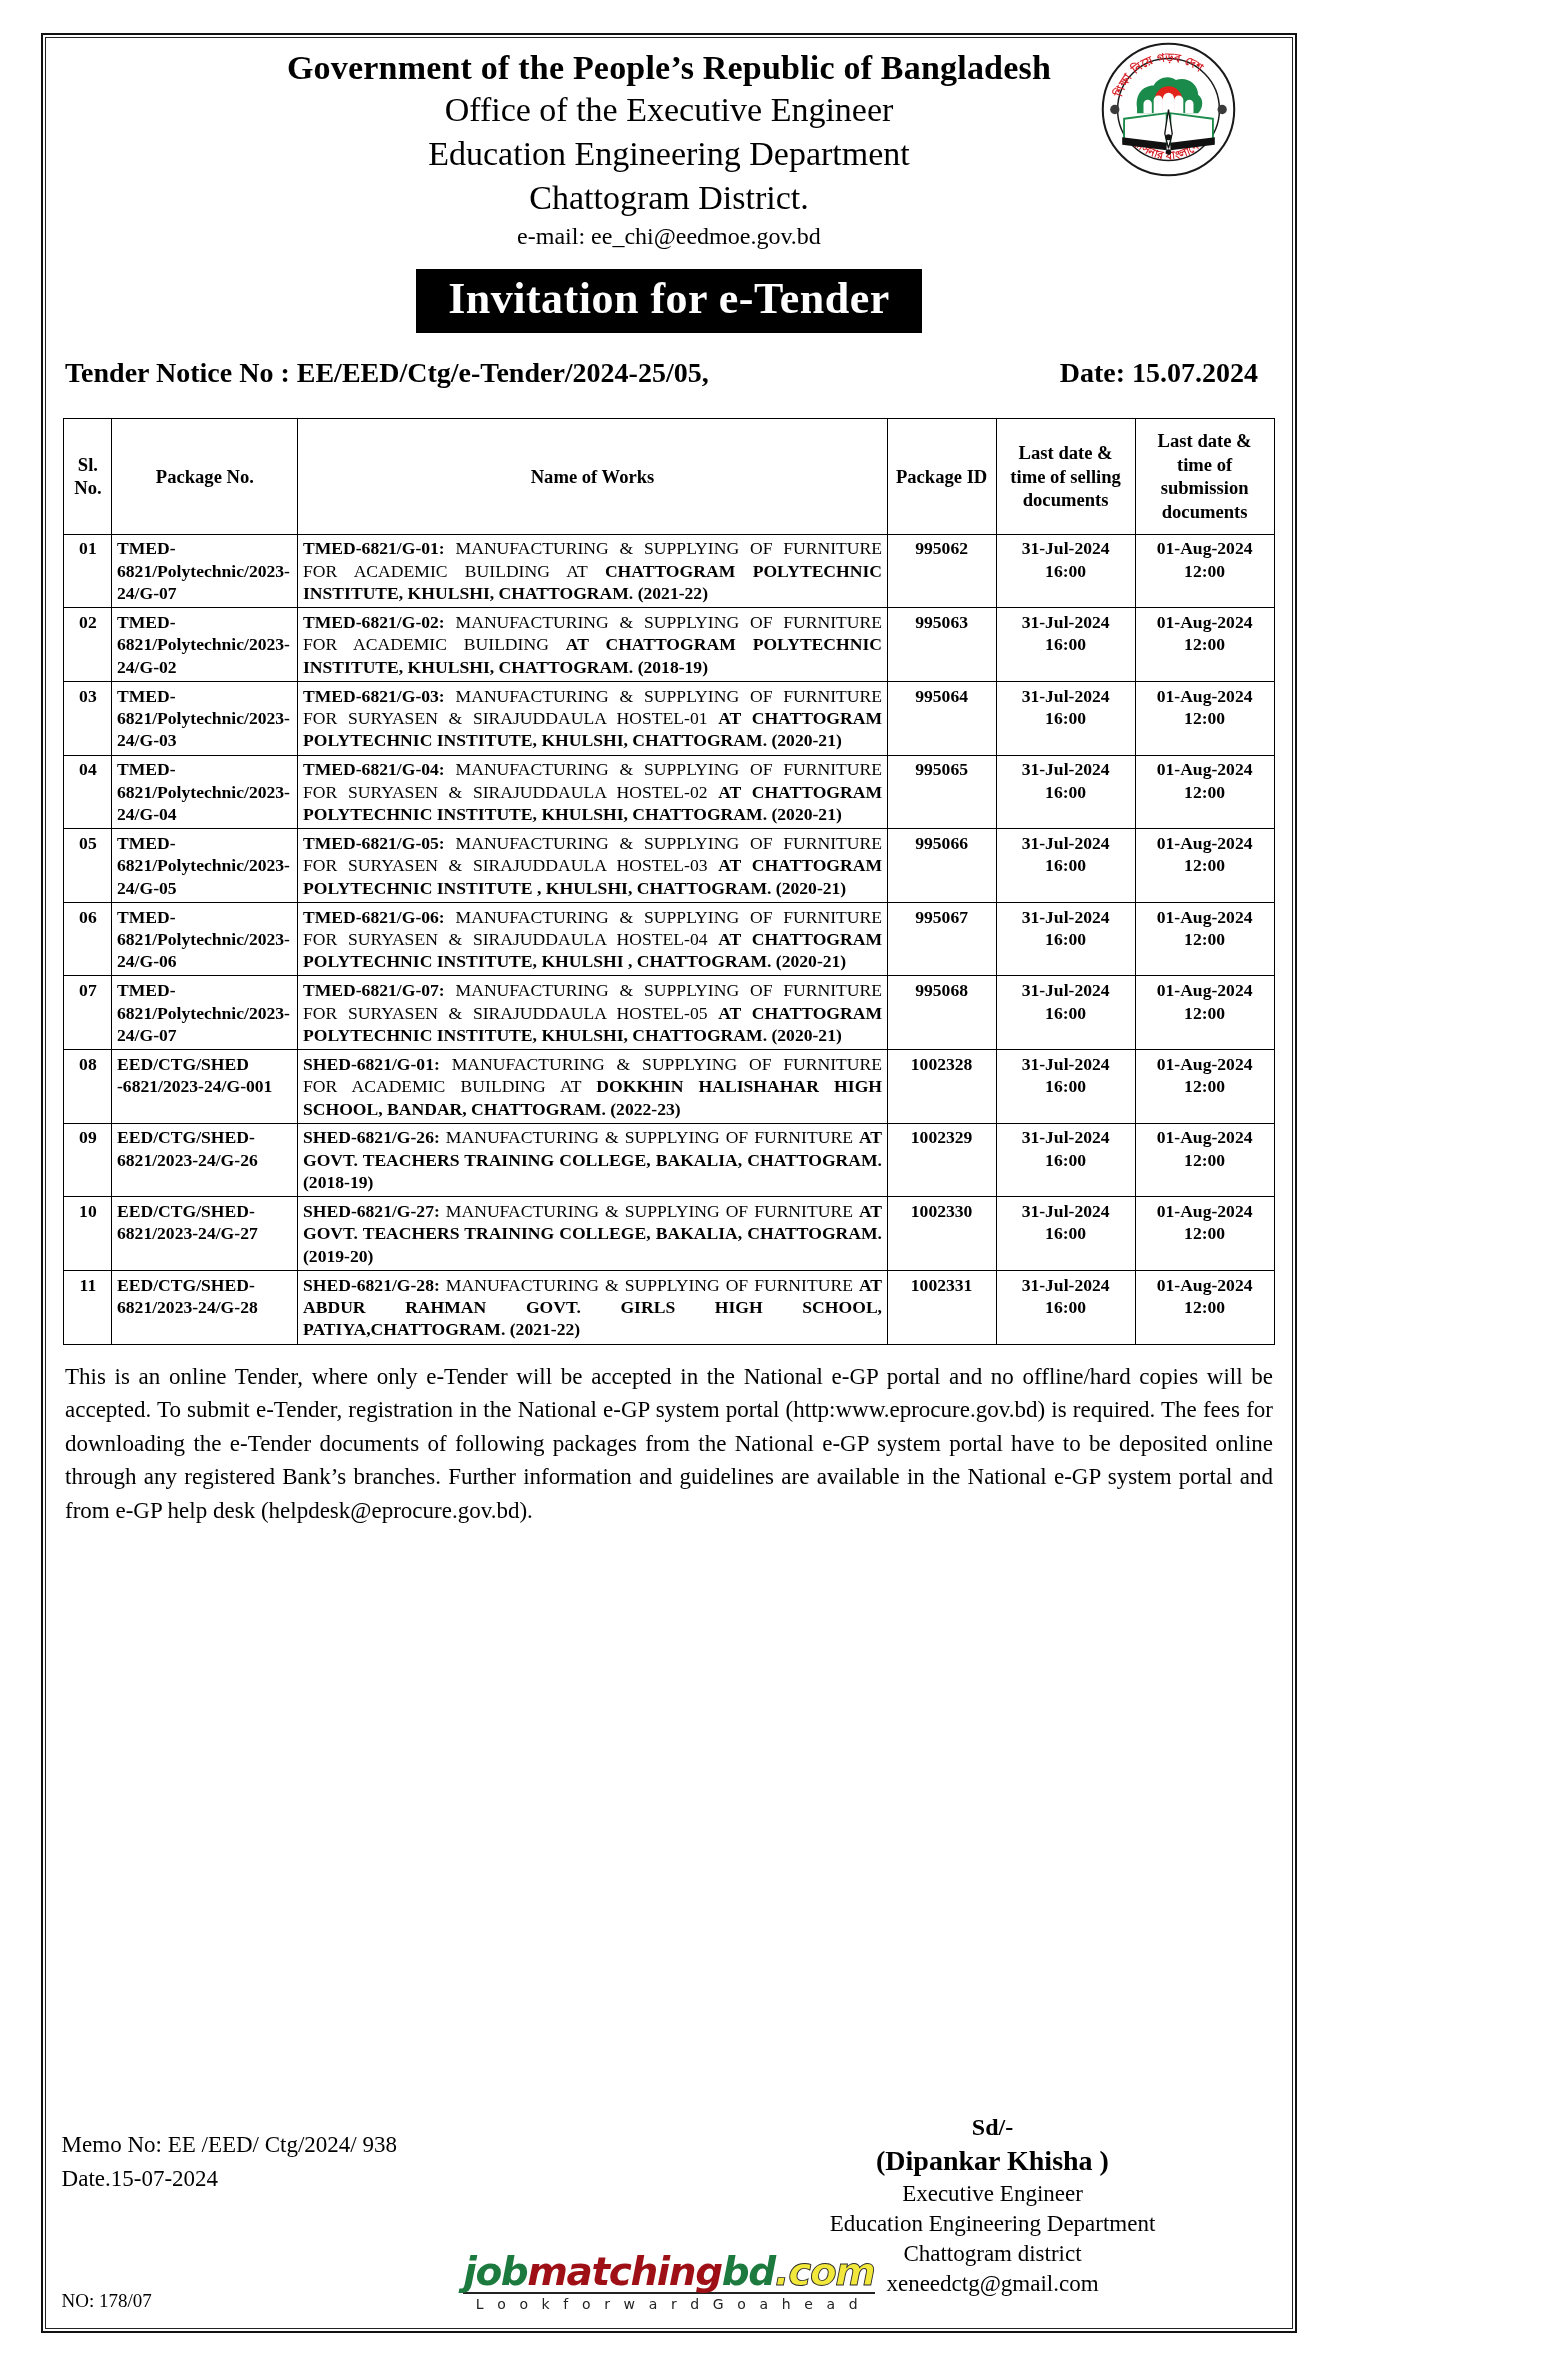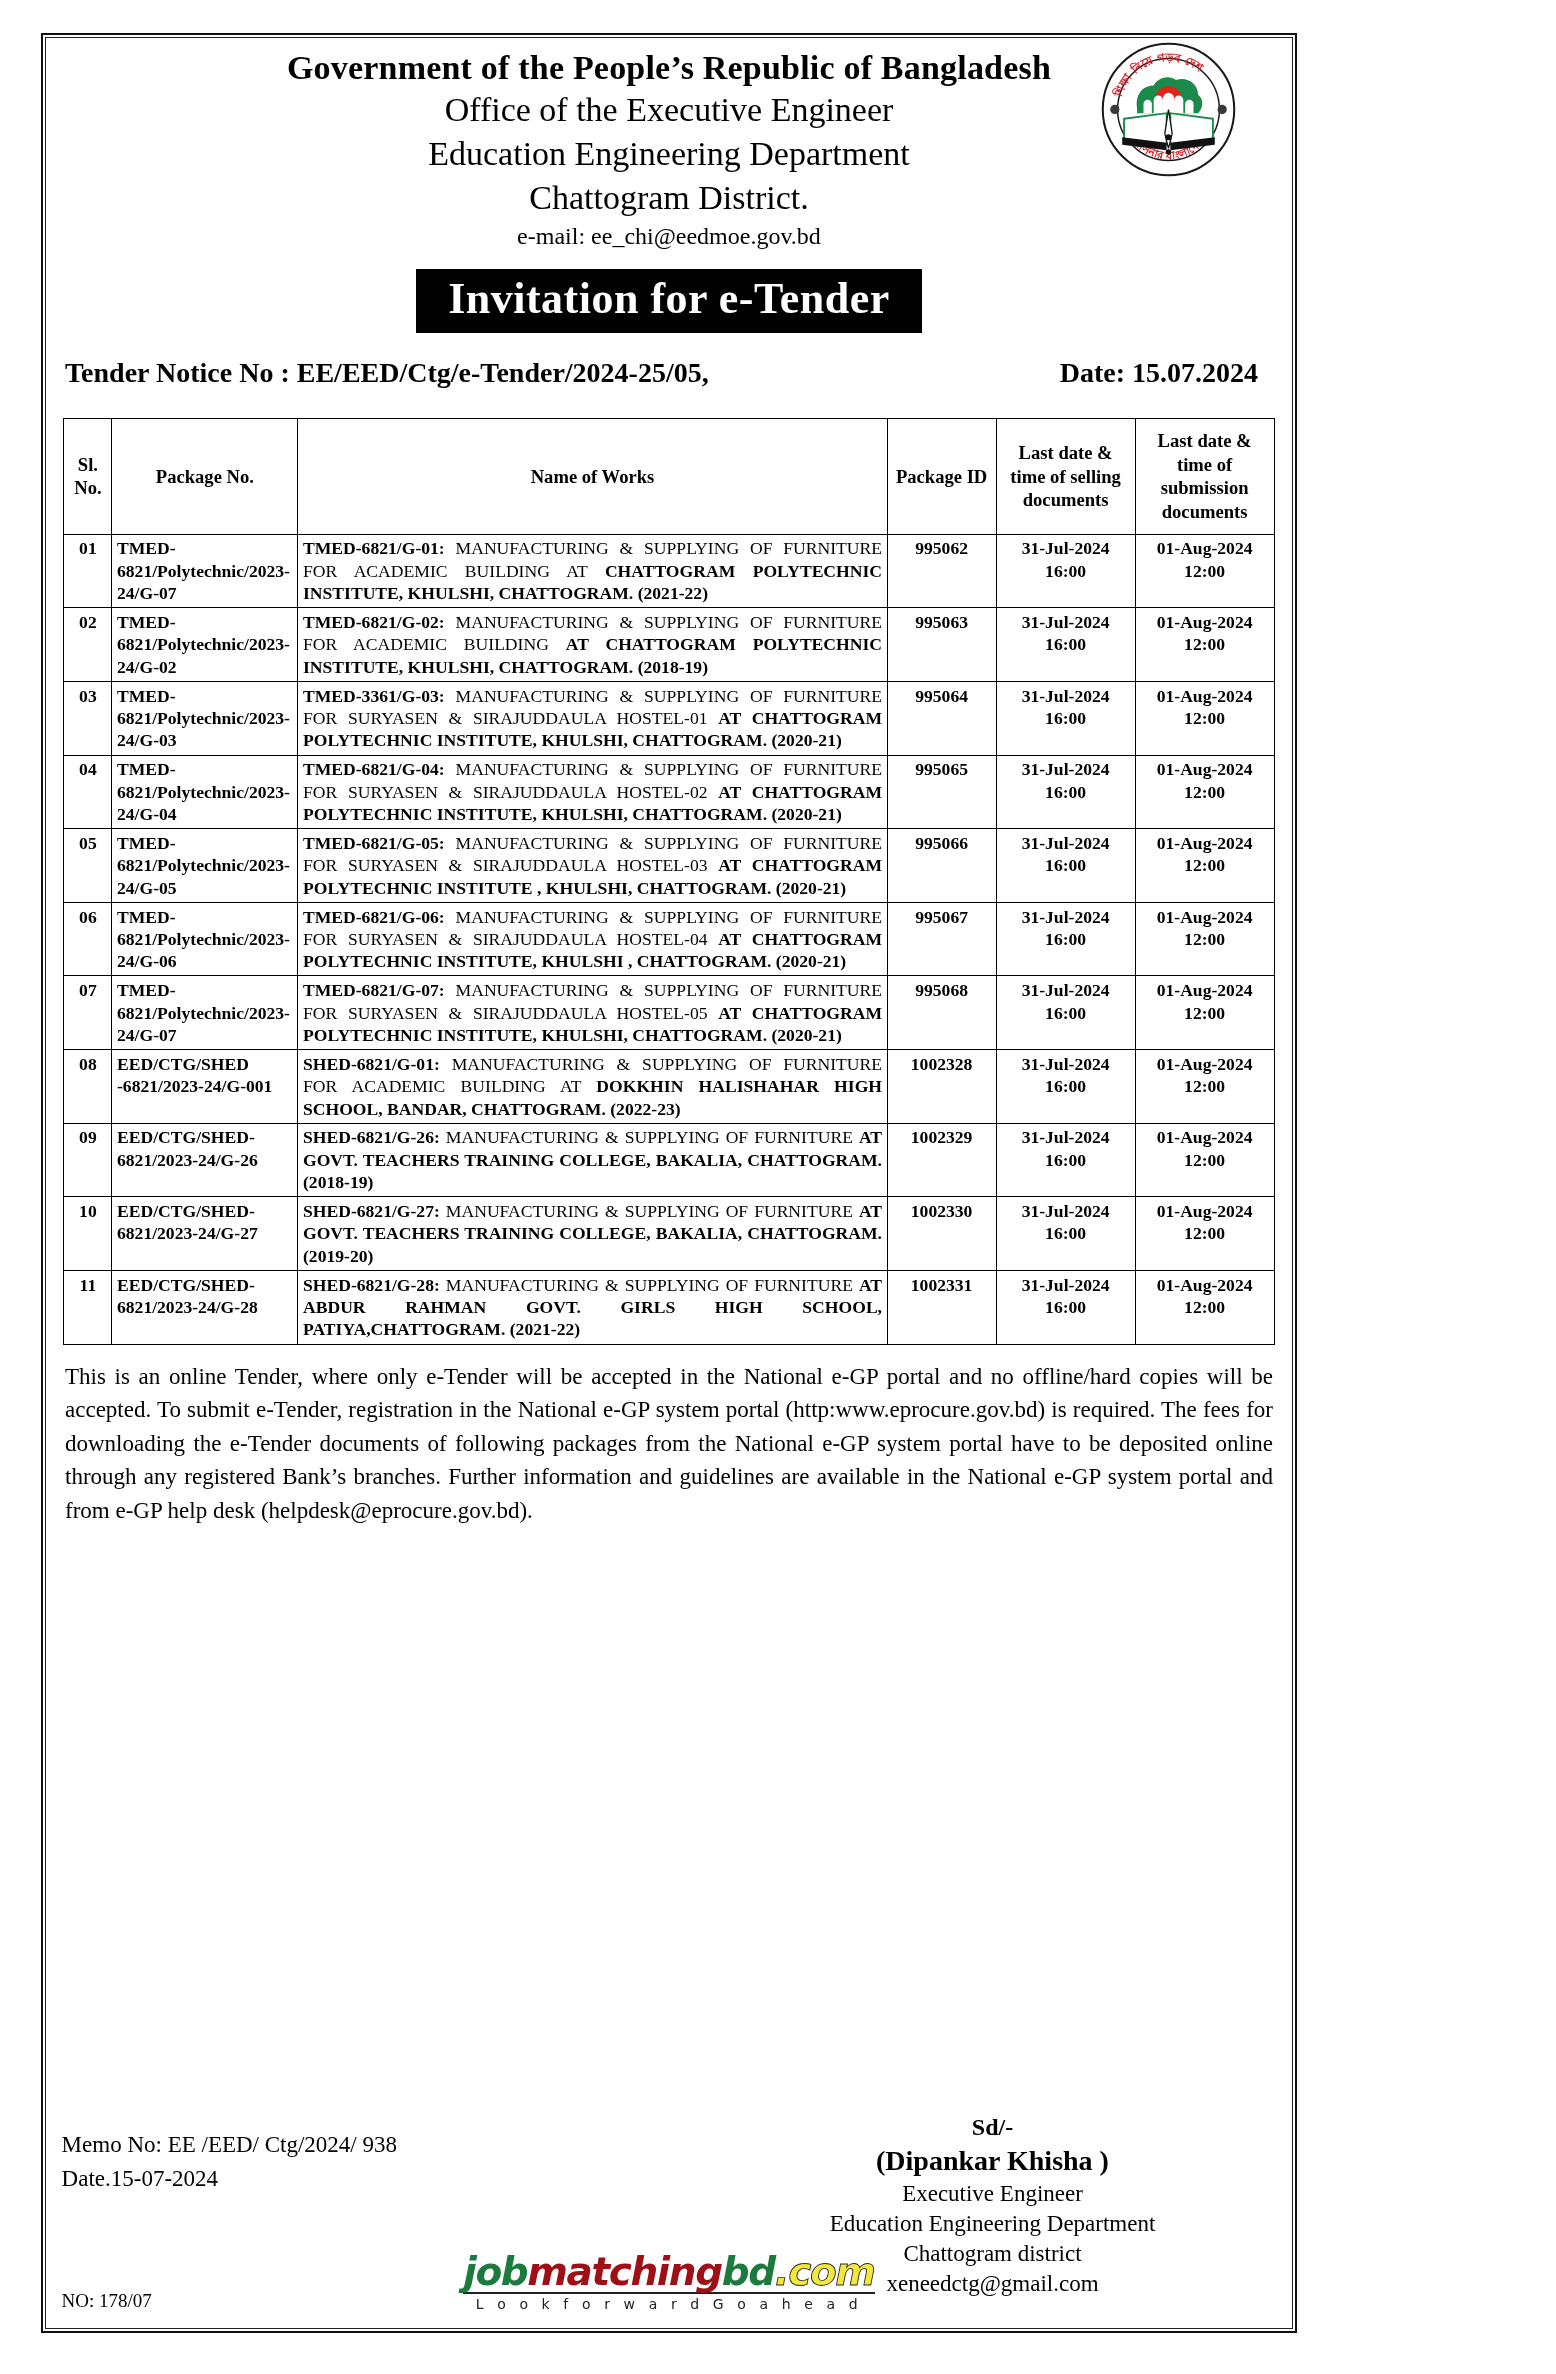--- a/index.html
+++ b/index.html
@@ -358,21 +358,21 @@
                 <div>16:00</div>
               </td>
               <td class="c-date">
                 <div>01-Aug-2024</div>
                 <div>12:00</div>
               </td>
             </tr>
             <tr>
               <td class="c-sl">03</td>
               <td class="c-pkg">TMED-6821/Polytechnic/2023-24/G-03</td>
-              <td class="c-work"><b>TMED-3361/G-03:</b><span> MANUFACTURING &amp; SUPPLYING OF FURNITURE FOR SURYASEN &amp; SIRAJUDDAULA HOSTEL-01 </span><b>AT CHATTOGRAM POLYTECHNIC INSTITUTE, KHULSHI, CHATTOGRAM. (2020-21)</b></td>
+              <td class="c-work"><b>TMED-6821/G-03:</b><span> MANUFACTURING &amp; SUPPLYING OF FURNITURE FOR SURYASEN &amp; SIRAJUDDAULA HOSTEL-01 </span><b>AT CHATTOGRAM POLYTECHNIC INSTITUTE, KHULSHI, CHATTOGRAM. (2020-21)</b></td>
               <td class="c-tid">995064</td>
               <td class="c-date">
                 <div>31-Jul-2024</div>
                 <div>16:00</div>
               </td>
               <td class="c-date">
                 <div>01-Aug-2024</div>
                 <div>12:00</div>
               </td>
             </tr>

